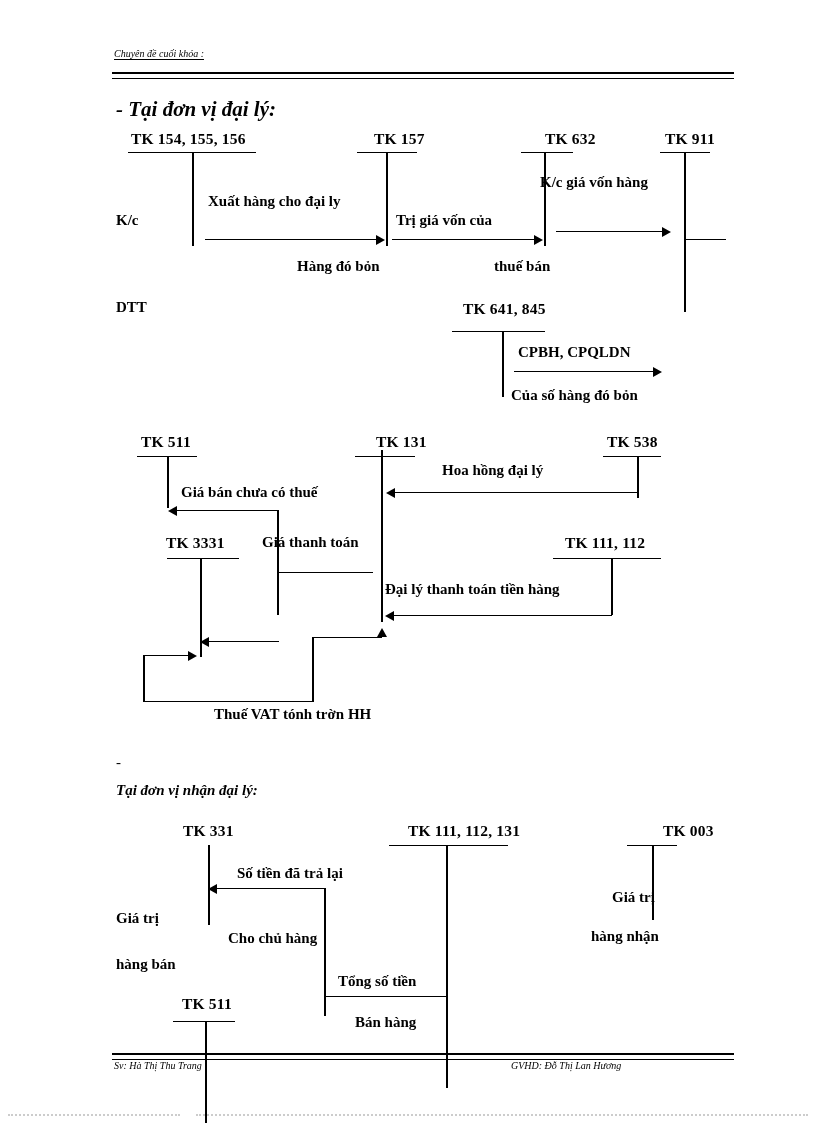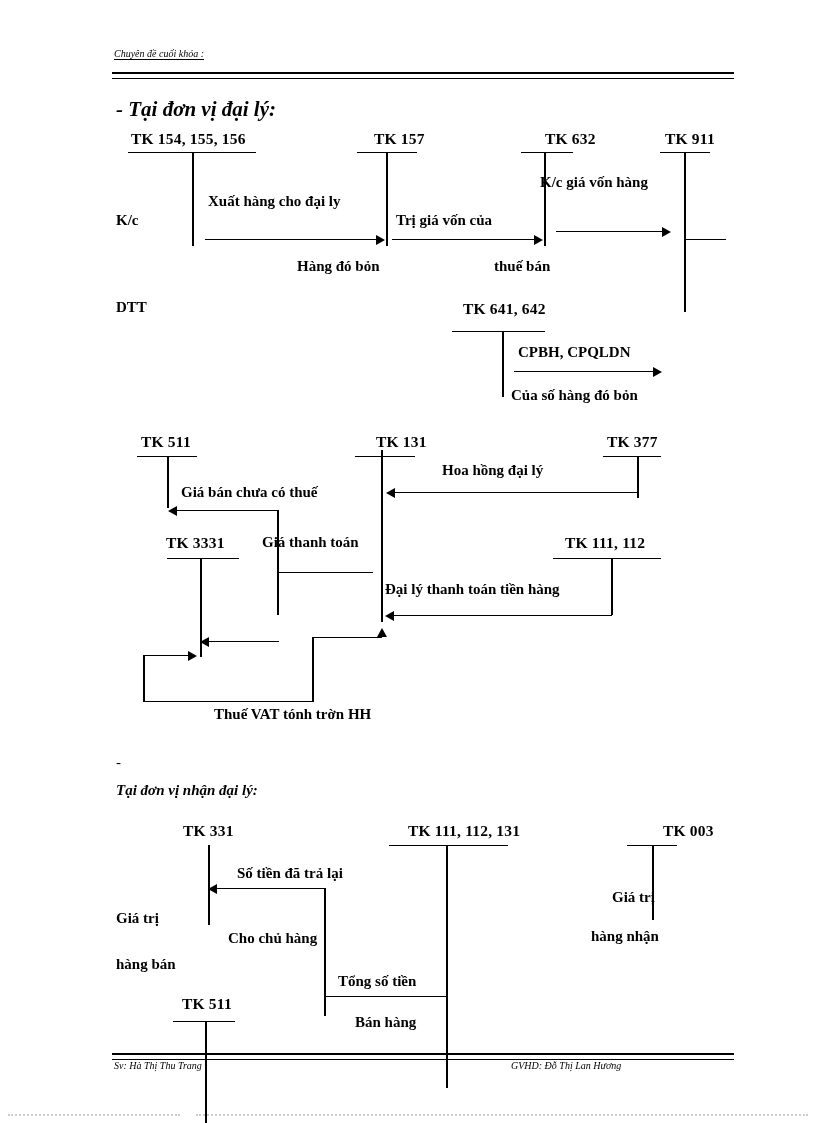--- a/index.html
+++ b/index.html
@@ -75,37 +75,37 @@
 
   <div class="tx" style="left:396px;top:213px;">Trị giá vốn của</div>
   <div class="arrow" style="left:392px;top:239px;width:142px;"></div>
   <div class="ahead r" style="left:534px;top:235px;"></div>
   <div class="tx" style="left:494px;top:259px;">thuế bán</div>
 
   <div class="tx" style="left:540px;top:175px;">K/c giá vốn hàng</div>
   <div class="arrow" style="left:556px;top:231px;width:108px;"></div>
   <div class="ahead r" style="left:662px;top:227px;"></div>
 
-  <div class="tk" style="left:463px;top:301px;">TK 641, 642</div>
+  <div class="tk" style="left:463px;top:301px;">TK 641, 845</div>
   <div class="thinh" style="left:452px;top:331px;width:93px;"></div>
   <div class="vline" style="left:502px;top:331px;height:66px;"></div>
   <div class="tx" style="left:518px;top:345px;">CPBH, CPQLDN</div>
   <div class="arrow" style="left:514px;top:371px;width:140px;"></div>
   <div class="ahead r" style="left:653px;top:367px;"></div>
   <div class="tx" style="left:511px;top:388px;">Của số hàng đó bỏn</div>
 
   <div class="tk" style="left:141px;top:434px;">TK 511</div>
   <div class="thinh" style="left:137px;top:456px;width:60px;"></div>
   <div class="vline" style="left:167px;top:456px;height:52px;"></div>
 
   <div class="tk" style="left:376px;top:434px;">TK 131</div>
   <div class="thinh" style="left:355px;top:456px;width:60px;"></div>
   <div class="vline" style="left:381px;top:450px;height:172px;"></div>
 
-  <div class="tk" style="left:607px;top:434px;">TK 377</div>
+  <div class="tk" style="left:607px;top:434px;">TK 538</div>
   <div class="thinh" style="left:603px;top:456px;width:58px;"></div>
   <div class="vline" style="left:637px;top:456px;height:42px;"></div>
 
   <div class="tx" style="left:442px;top:463px;">Hoa hồng đại lý</div>
   <div class="arrow" style="left:395px;top:492px;width:243px;"></div>
   <div class="ahead l" style="left:386px;top:488px;"></div>
 
   <div class="tx" style="left:181px;top:485px;">Giá bán chưa có thuế</div>
   <div class="arrow" style="left:177px;top:510px;width:101px;"></div>
   <div class="ahead l" style="left:168px;top:506px;"></div>

